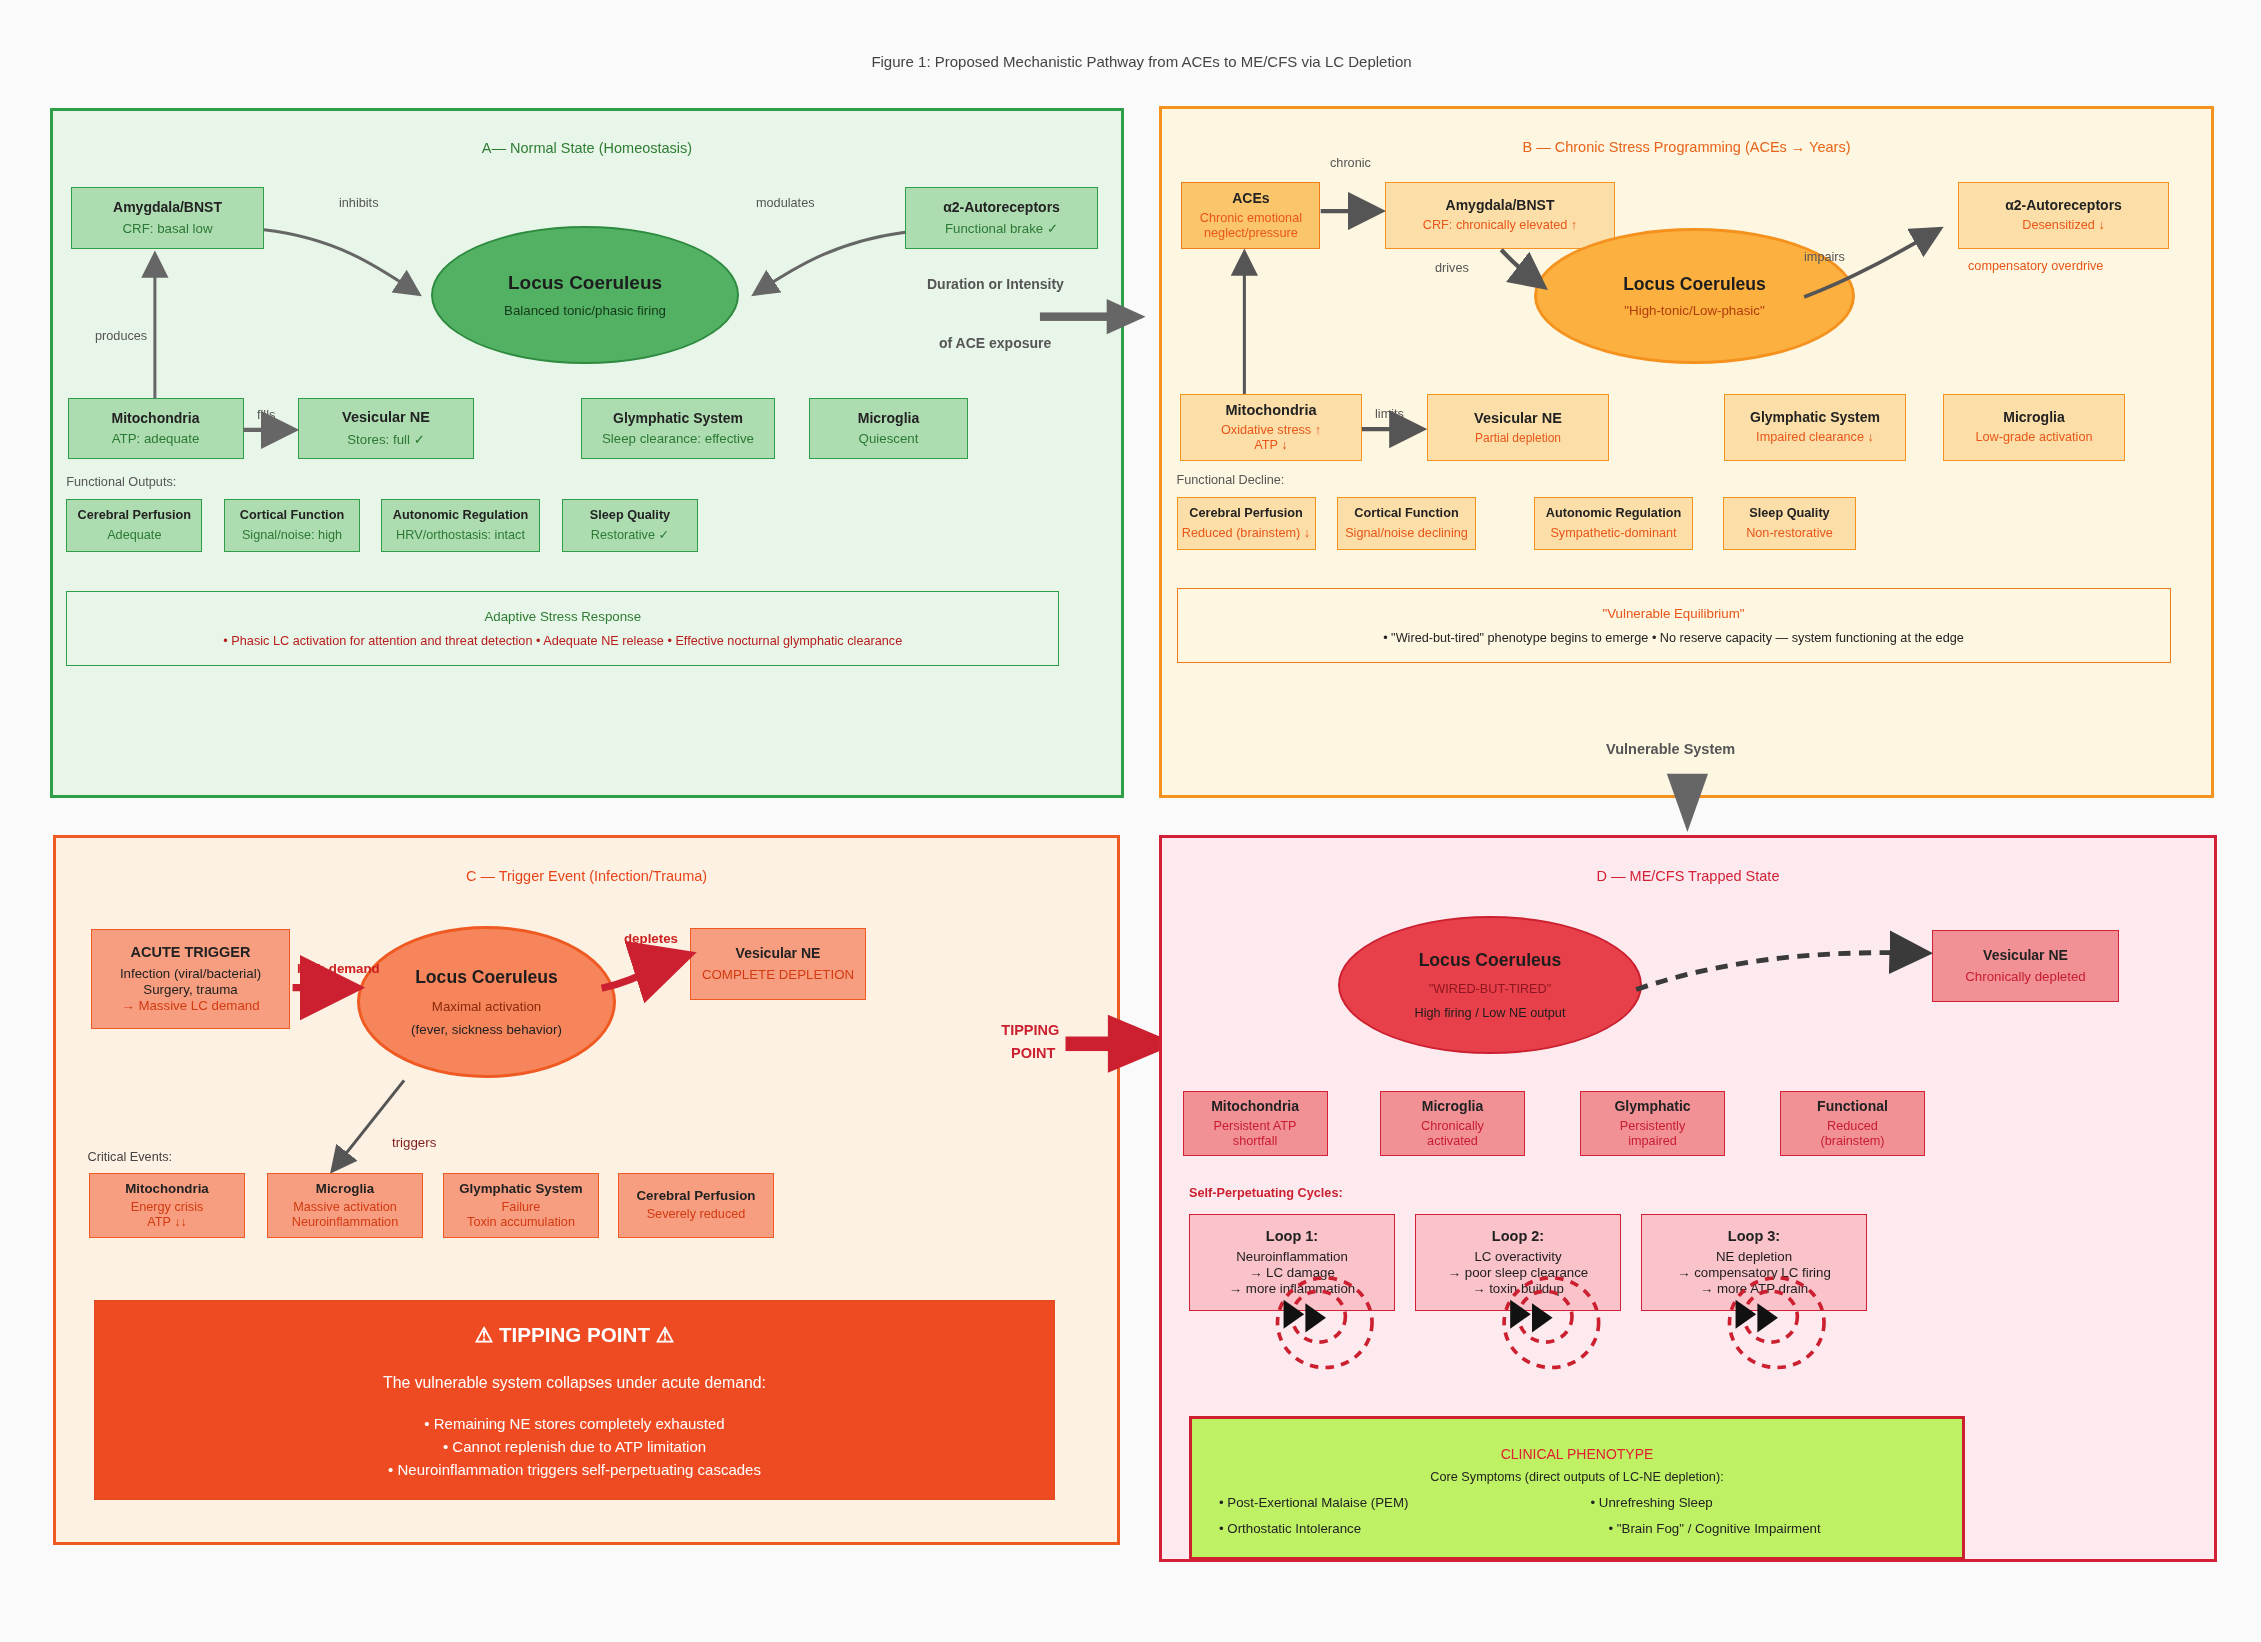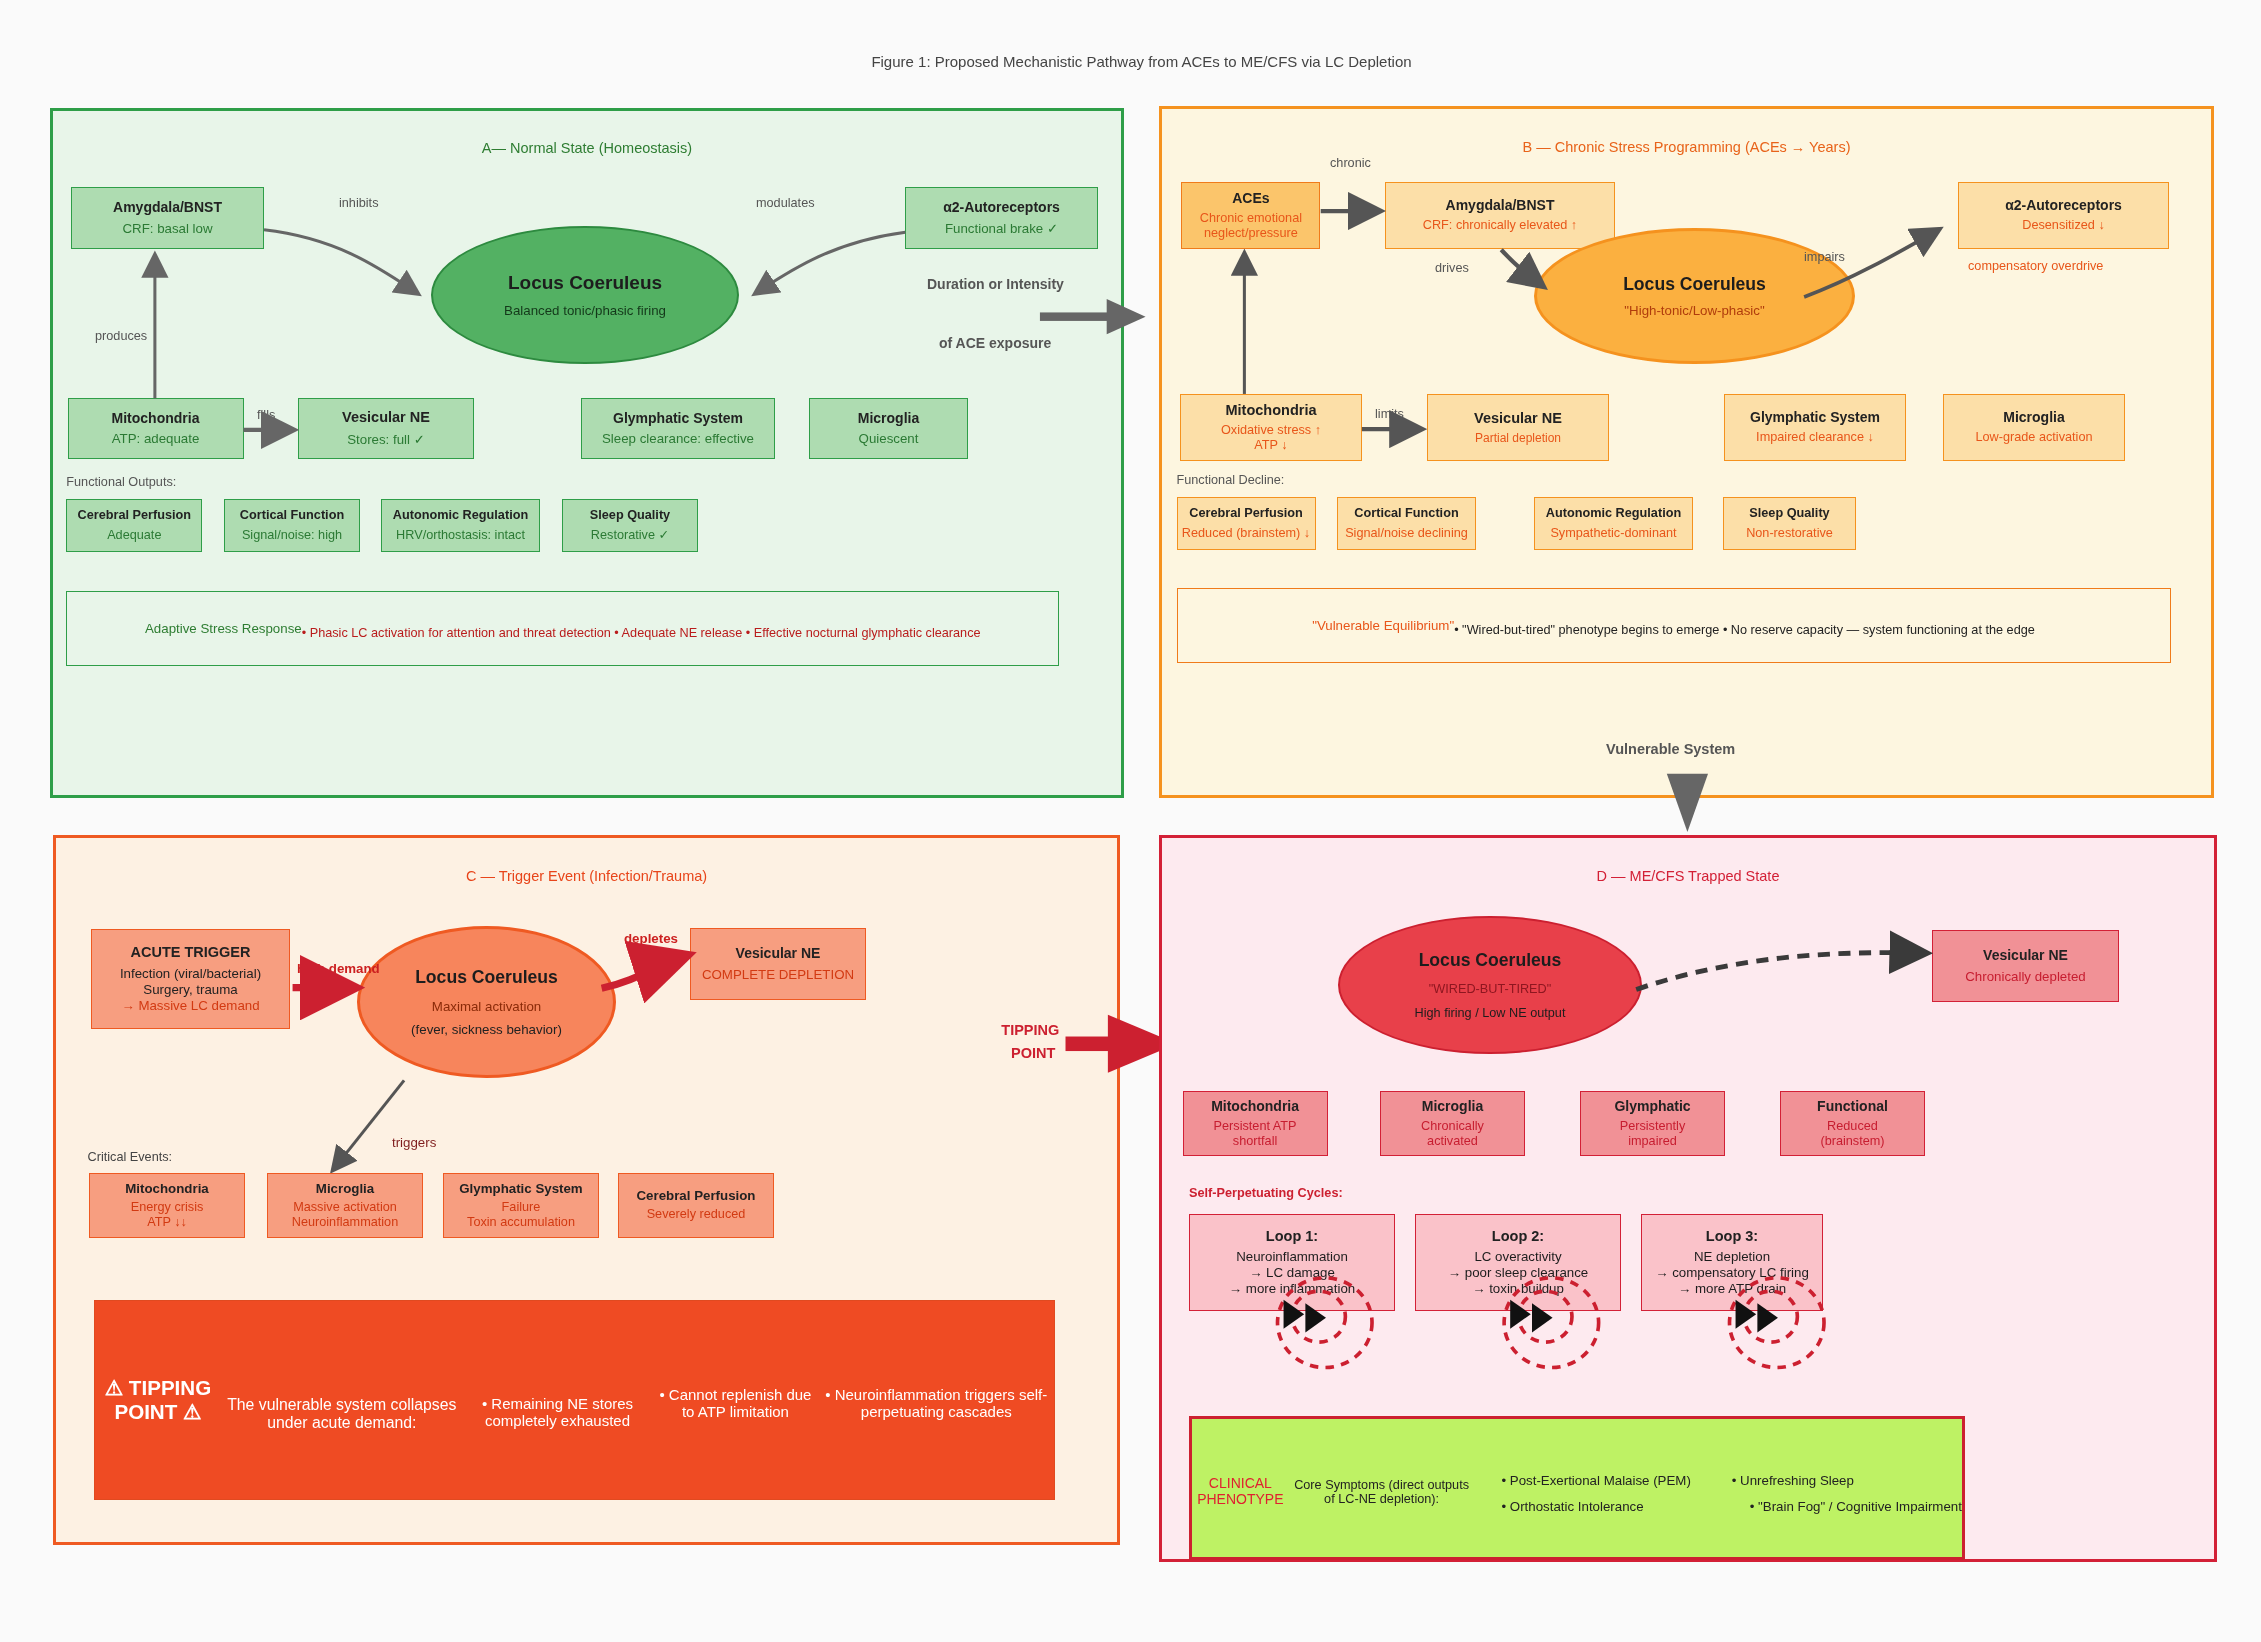--- a/index.html
+++ b/index.html
@@ -51,21 +51,21 @@
   .nD.light{background:#fac2c9;}
 
   .ellipse{position:absolute;border-radius:50%;display:flex;flex-direction:column;
            align-items:center;justify-content:center;text-align:center;box-sizing:border-box;}
   .ellipse .ehdr{font-weight:bold;color:#1d1d1d;}
   .ellipse .esub{}
 
   .lbl{position:absolute;color:#555;font-size:12.7px;white-space:nowrap;}
   .sectlbl{position:absolute;font-size:12.7px;}
 
-  .wide{position:absolute;box-sizing:border-box;display:flex;flex-direction:row;
+  .wide{position:absolute;box-sizing:border-box;display:flex;flex-direction:column;
         align-items:center;justify-content:center;text-align:center;}
 
   svg.ov{position:absolute;left:0;top:0;pointer-events:none;overflow:visible;}
 </style>
 </head>
 <body>
 
 <div class="fig-title">Figure 1: Proposed Mechanistic Pathway from ACEs to ME/CFS via LC Depletion</div>
 
 <div class="panel" id="panelA">
@@ -383,21 +383,21 @@
     <div class="sub" style="font-size:13.3px;color:#1d1d1d;margin-top:3.6px;">Neuroinflammation</div>
     <div class="sub" style="font-size:13.3px;color:#1d1d1d;">→ LC damage</div>
     <div class="sub" style="font-size:13.3px;color:#1d1d1d;">→ more inflammation</div>
   </div>
   <div class="node nD light" style="left:253px;top:376px;width:206px;height:97px;">
     <div class="hdr" style="font-size:14.5px;">Loop 2:</div>
     <div class="sub" style="font-size:13.3px;color:#1d1d1d;margin-top:3.6px;">LC overactivity</div>
     <div class="sub" style="font-size:13.3px;color:#1d1d1d;">→ poor sleep clearance</div>
     <div class="sub" style="font-size:13.3px;color:#1d1d1d;">→ toxin buildup</div>
   </div>
-  <div class="node nD light" style="left:479px;top:376px;width:182px;height:97px;align-items:center;">
+  <div class="node nD light" style="left:479px;top:376px;width:226px;height:97px;align-items:center;">
     <div class="hdr" style="font-size:14.5px;">Loop 3:</div>
     <div class="sub" style="font-size:13.3px;color:#1d1d1d;margin-top:3.6px;">NE depletion</div>
     <div class="sub" style="font-size:13.3px;color:#1d1d1d;">→ compensatory LC firing</div>
     <div class="sub" style="font-size:13.3px;color:#1d1d1d;">→ more ATP drain</div>
   </div>
 
   <svg class="ov" width="1052" height="721" viewBox="0 0 1735 1190">
     <g stroke="#cc2030" stroke-width="6" fill="none" stroke-dasharray="14,12">
       <ellipse cx="268" cy="800" rx="78" ry="74"></ellipse>
       <ellipse cx="258" cy="790" rx="44" ry="42"></ellipse>

